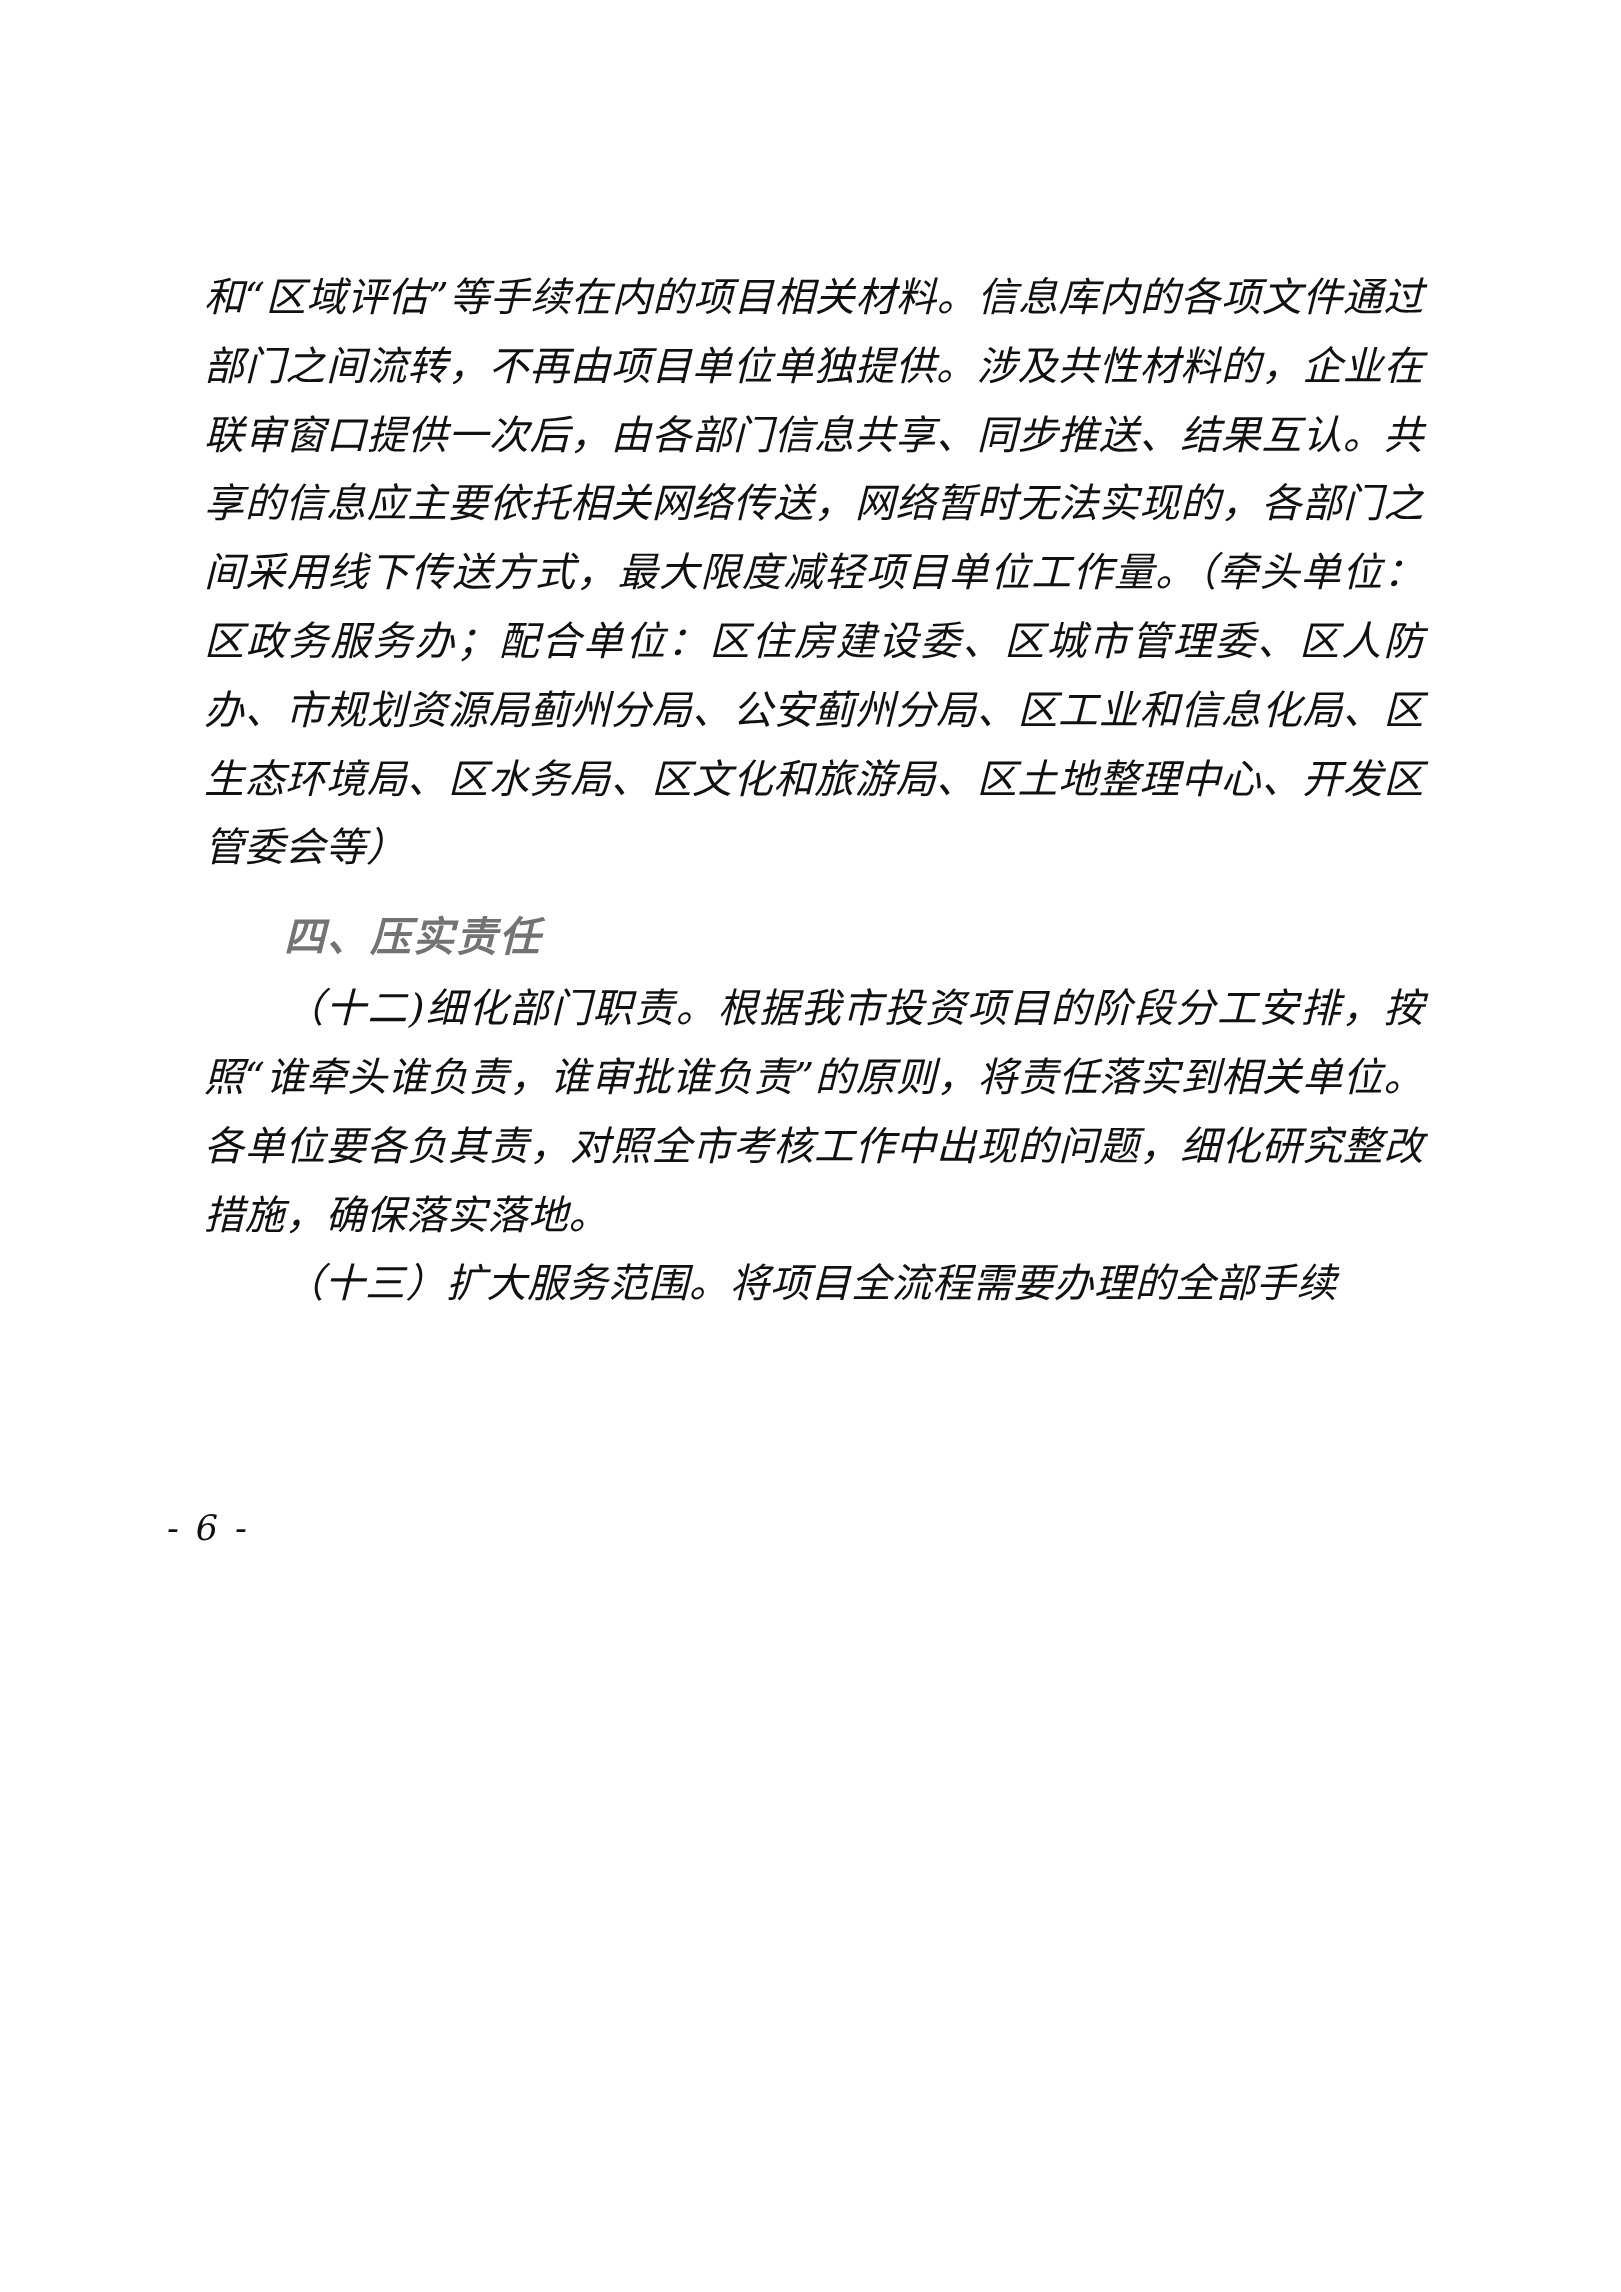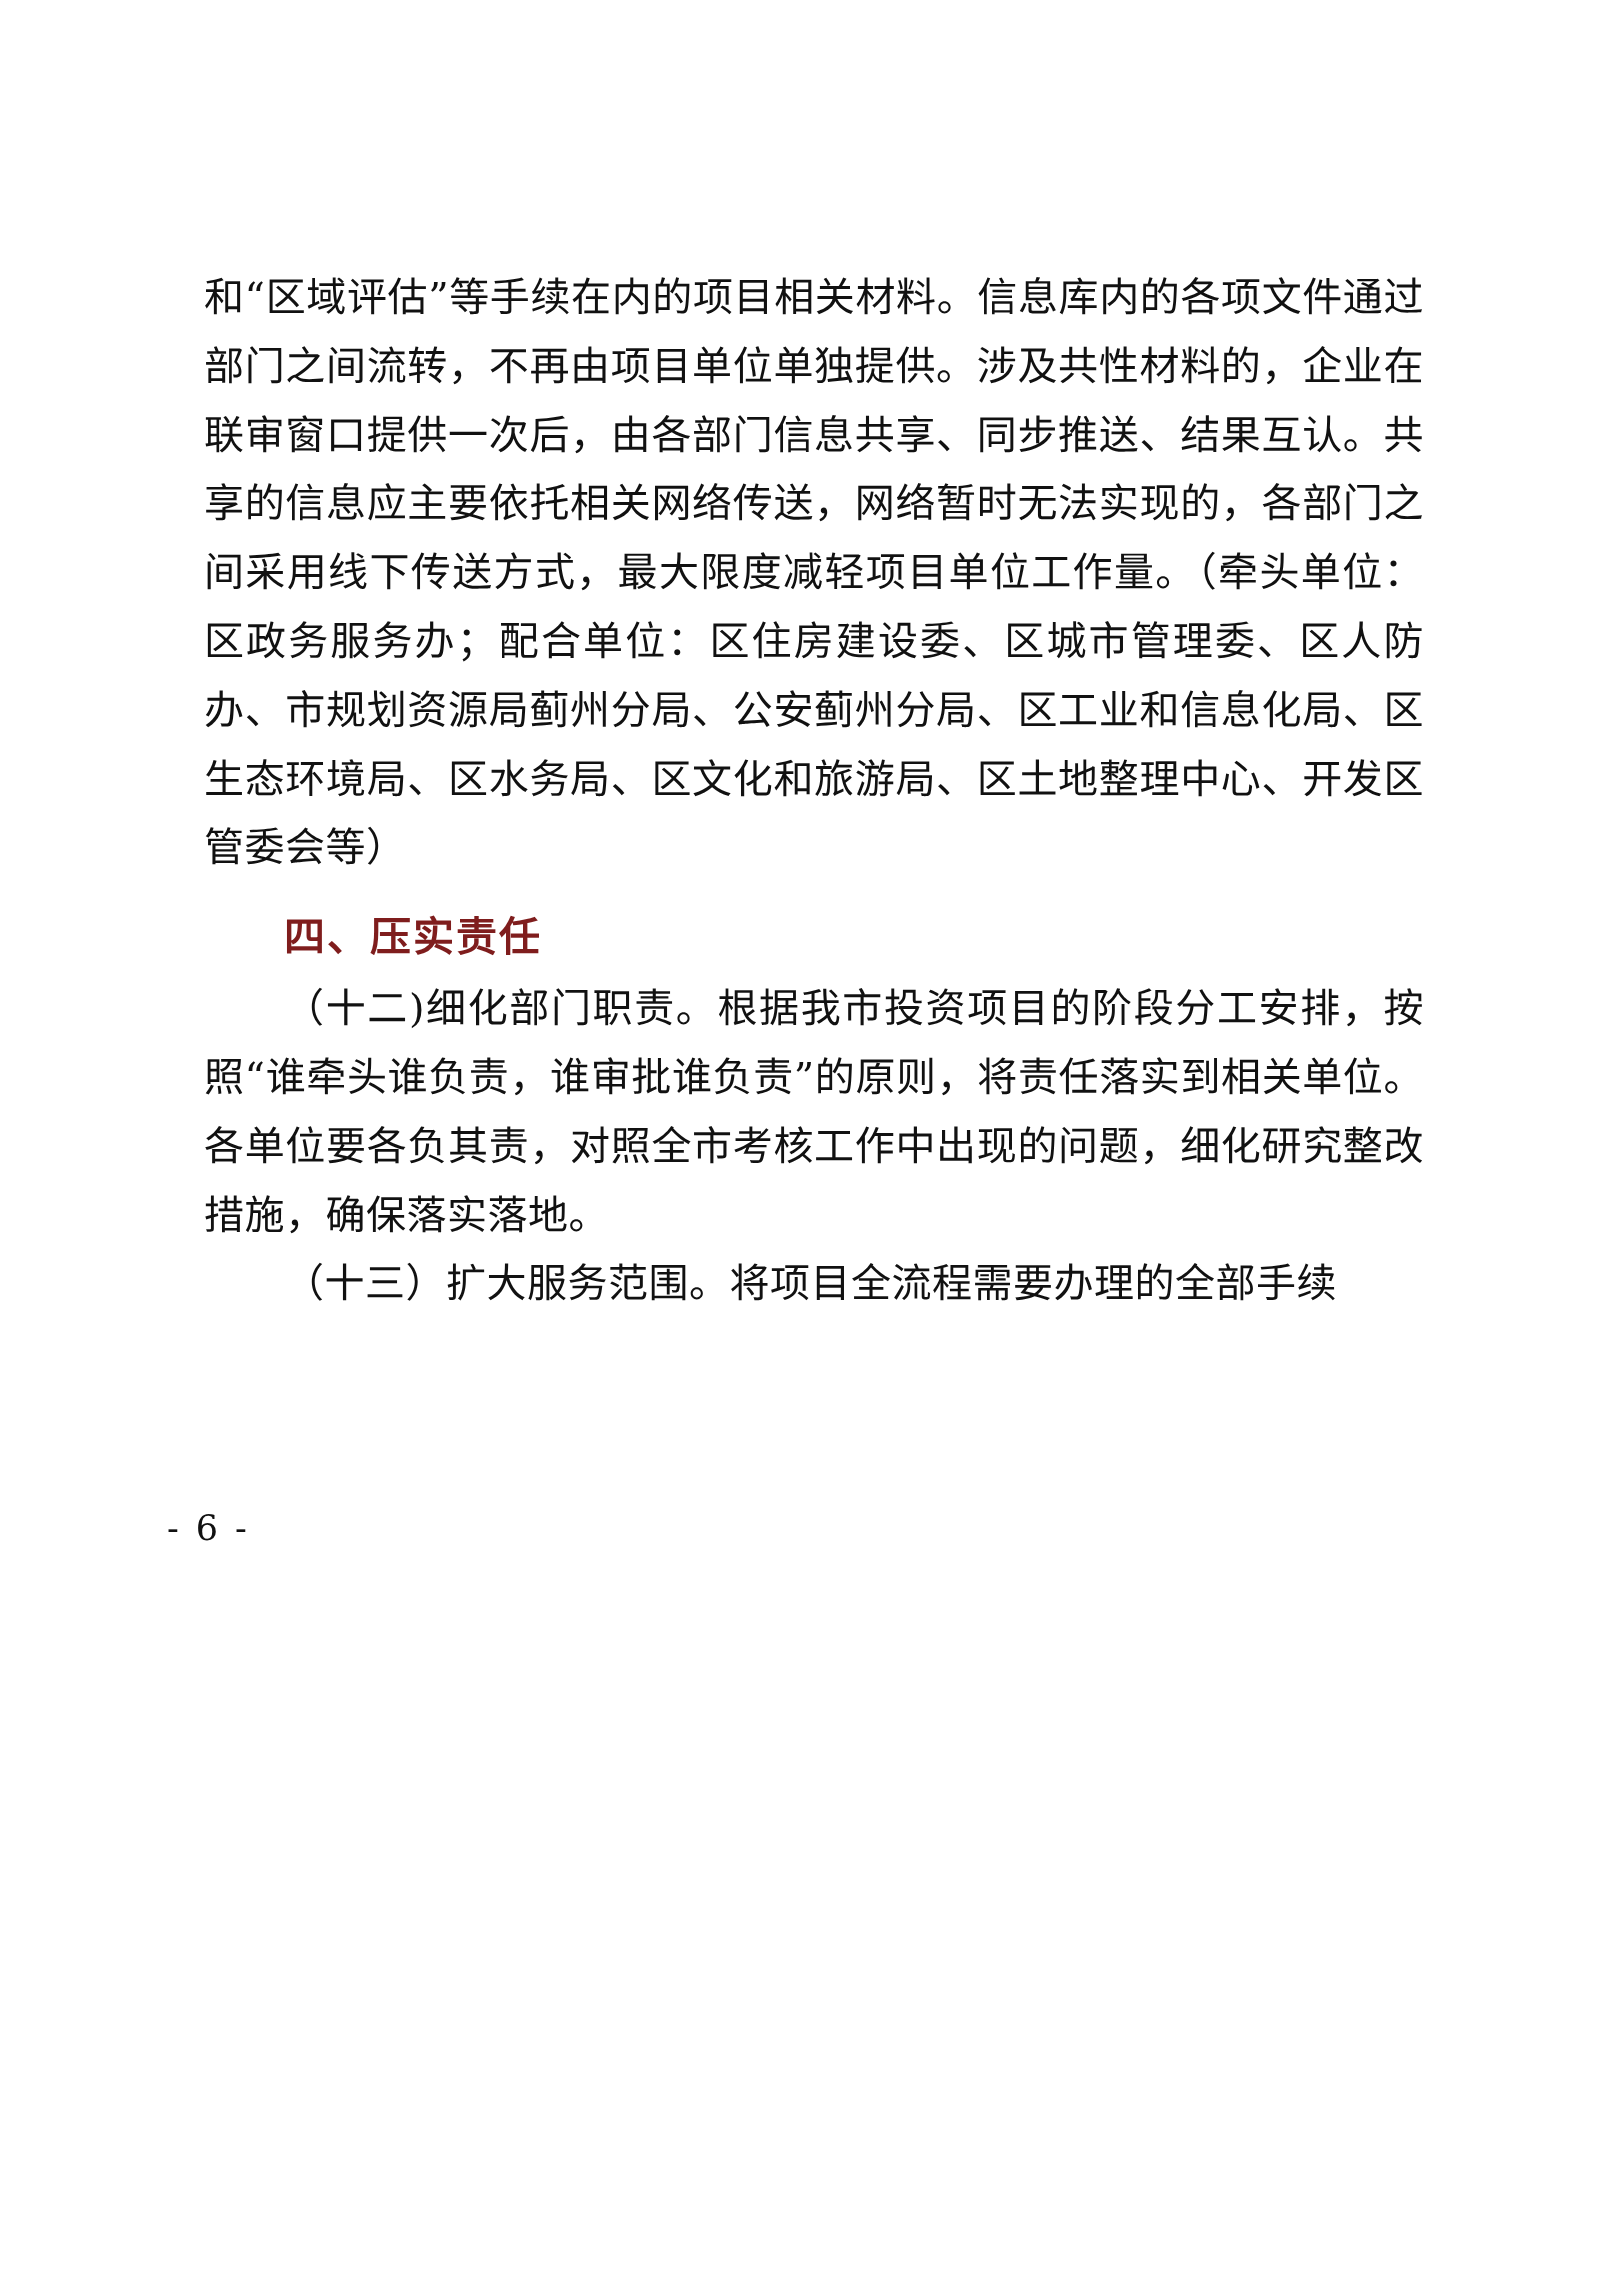--- a/index.html
+++ b/index.html
@@ -9,20 +9,21 @@
   }
   .page {
     position: relative;
     width: 1621px;
     height: 1664px;
     background: #ffffff;
     box-sizing: border-box;
     overflow: hidden;
     font-family: "DejaVu Serif", "Liberation Serif", serif;
     color: #1a1a1a;
+    font-style: italic;
   }
   .content {
     position: absolute;
     left: 204px;
     top: 263px;
     width: 1220px;
   }
   p {
     margin: 0;
     font-size: 40px;
@@ -35,21 +36,21 @@
   p.indent {
     text-indent: 80px;
   }
   h2.section {
     margin: 13.7px 0 2px 0;
     font-size: 41px;
     line-height: 1.72;
     font-weight: bold;
     text-indent: 80px;
     letter-spacing: 2px;
-    color: #7f1d1d;
+    color: #737373;
   }
   .para-gap {
     height: 5.9px;
   }
   .page-number {
     position: absolute;
     left: 167px;
     bottom: 116px;
     font-size: 35px;
     letter-spacing: 2.9px;

